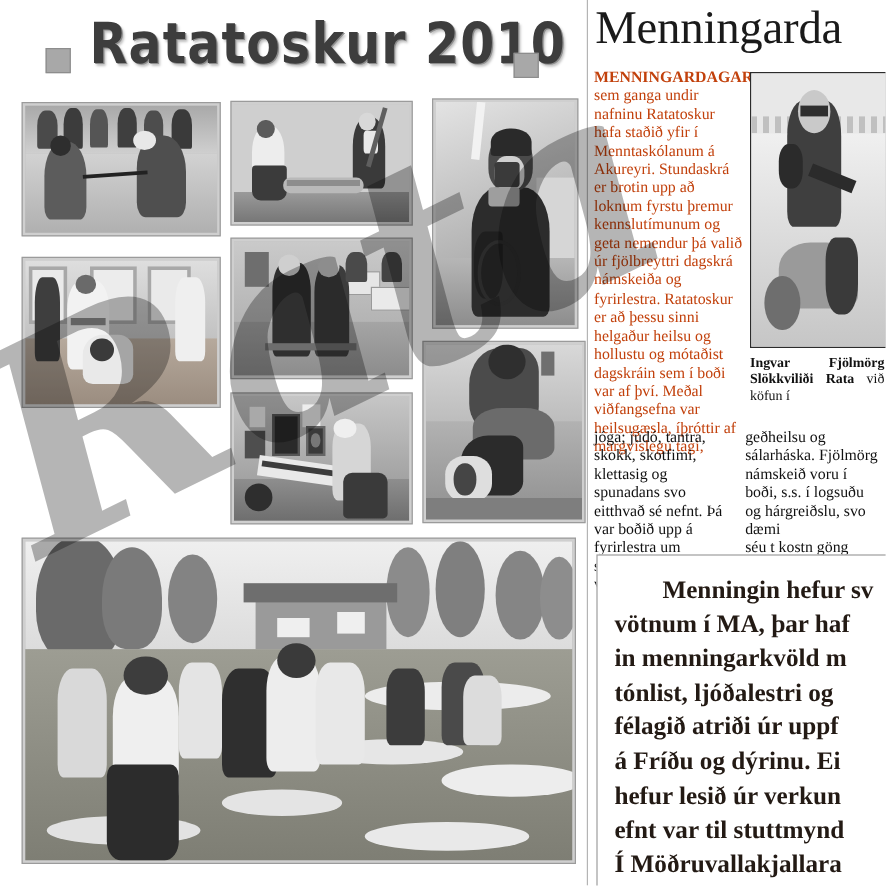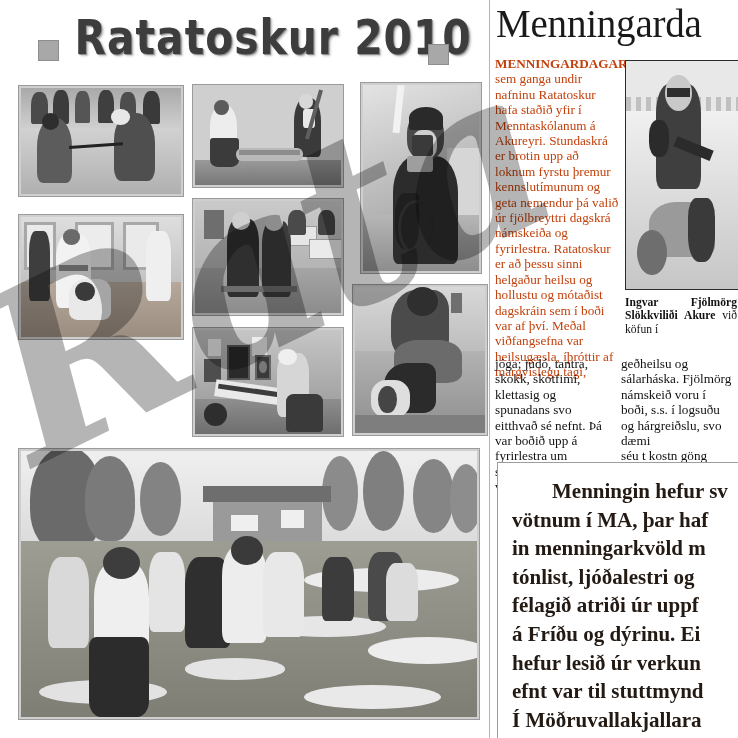--- a/index.html
+++ b/index.html
@@ -285,21 +285,21 @@
         <div class="blob" style="left:20%;top:26%;width:18%;height:16%;background:#2b2b2b;border-radius:40%;"></div>
         <div class="rect" style="left:42%;top:36%;width:34%;height:5%;background:#2b2b2b;transform:rotate(22deg);"></div>
         <div class="blob" style="left:20%;top:62%;width:58%;height:24%;background:#9a9a9a;border-radius:40% 40% 20% 20%;"></div>
         <div class="blob" style="left:10%;top:74%;width:26%;height:20%;background:#6e6e6e;border-radius:50%;"></div>
         <div class="blob" style="left:54%;top:60%;width:24%;height:28%;background:#3a3a3a;border-radius:30% 30% 40% 40%;"></div>
       </div>
     </div>
 
     <div class="caption">
       <b>Ingvar  Fjölmörg</b>
-      <b>Slökkviliði Akure</b>
+      <b>Slökkviliði Rata</b>
       <span>við köfun í</span>
     </div>
 
     <div class="col-wide">
       <div class="colsplit">
         <div>jóga; júdó, tantra, skokk, skotfimi, klettasig og spunadans svo eitthvað sé nefnt. Þá var boðið upp á fyrirlestra um sjúkdóma, listir og vímu, knattspyrnu, geðheilsu og sálarháska. Fjölmörg námskeið voru í boði, s.s. í logsuðu og hárgreiðslu, svo dæmi</div>
         <div>séu t kostn göng suðu sér n ið á dögu stem</div>
       </div>
     </div>
 

